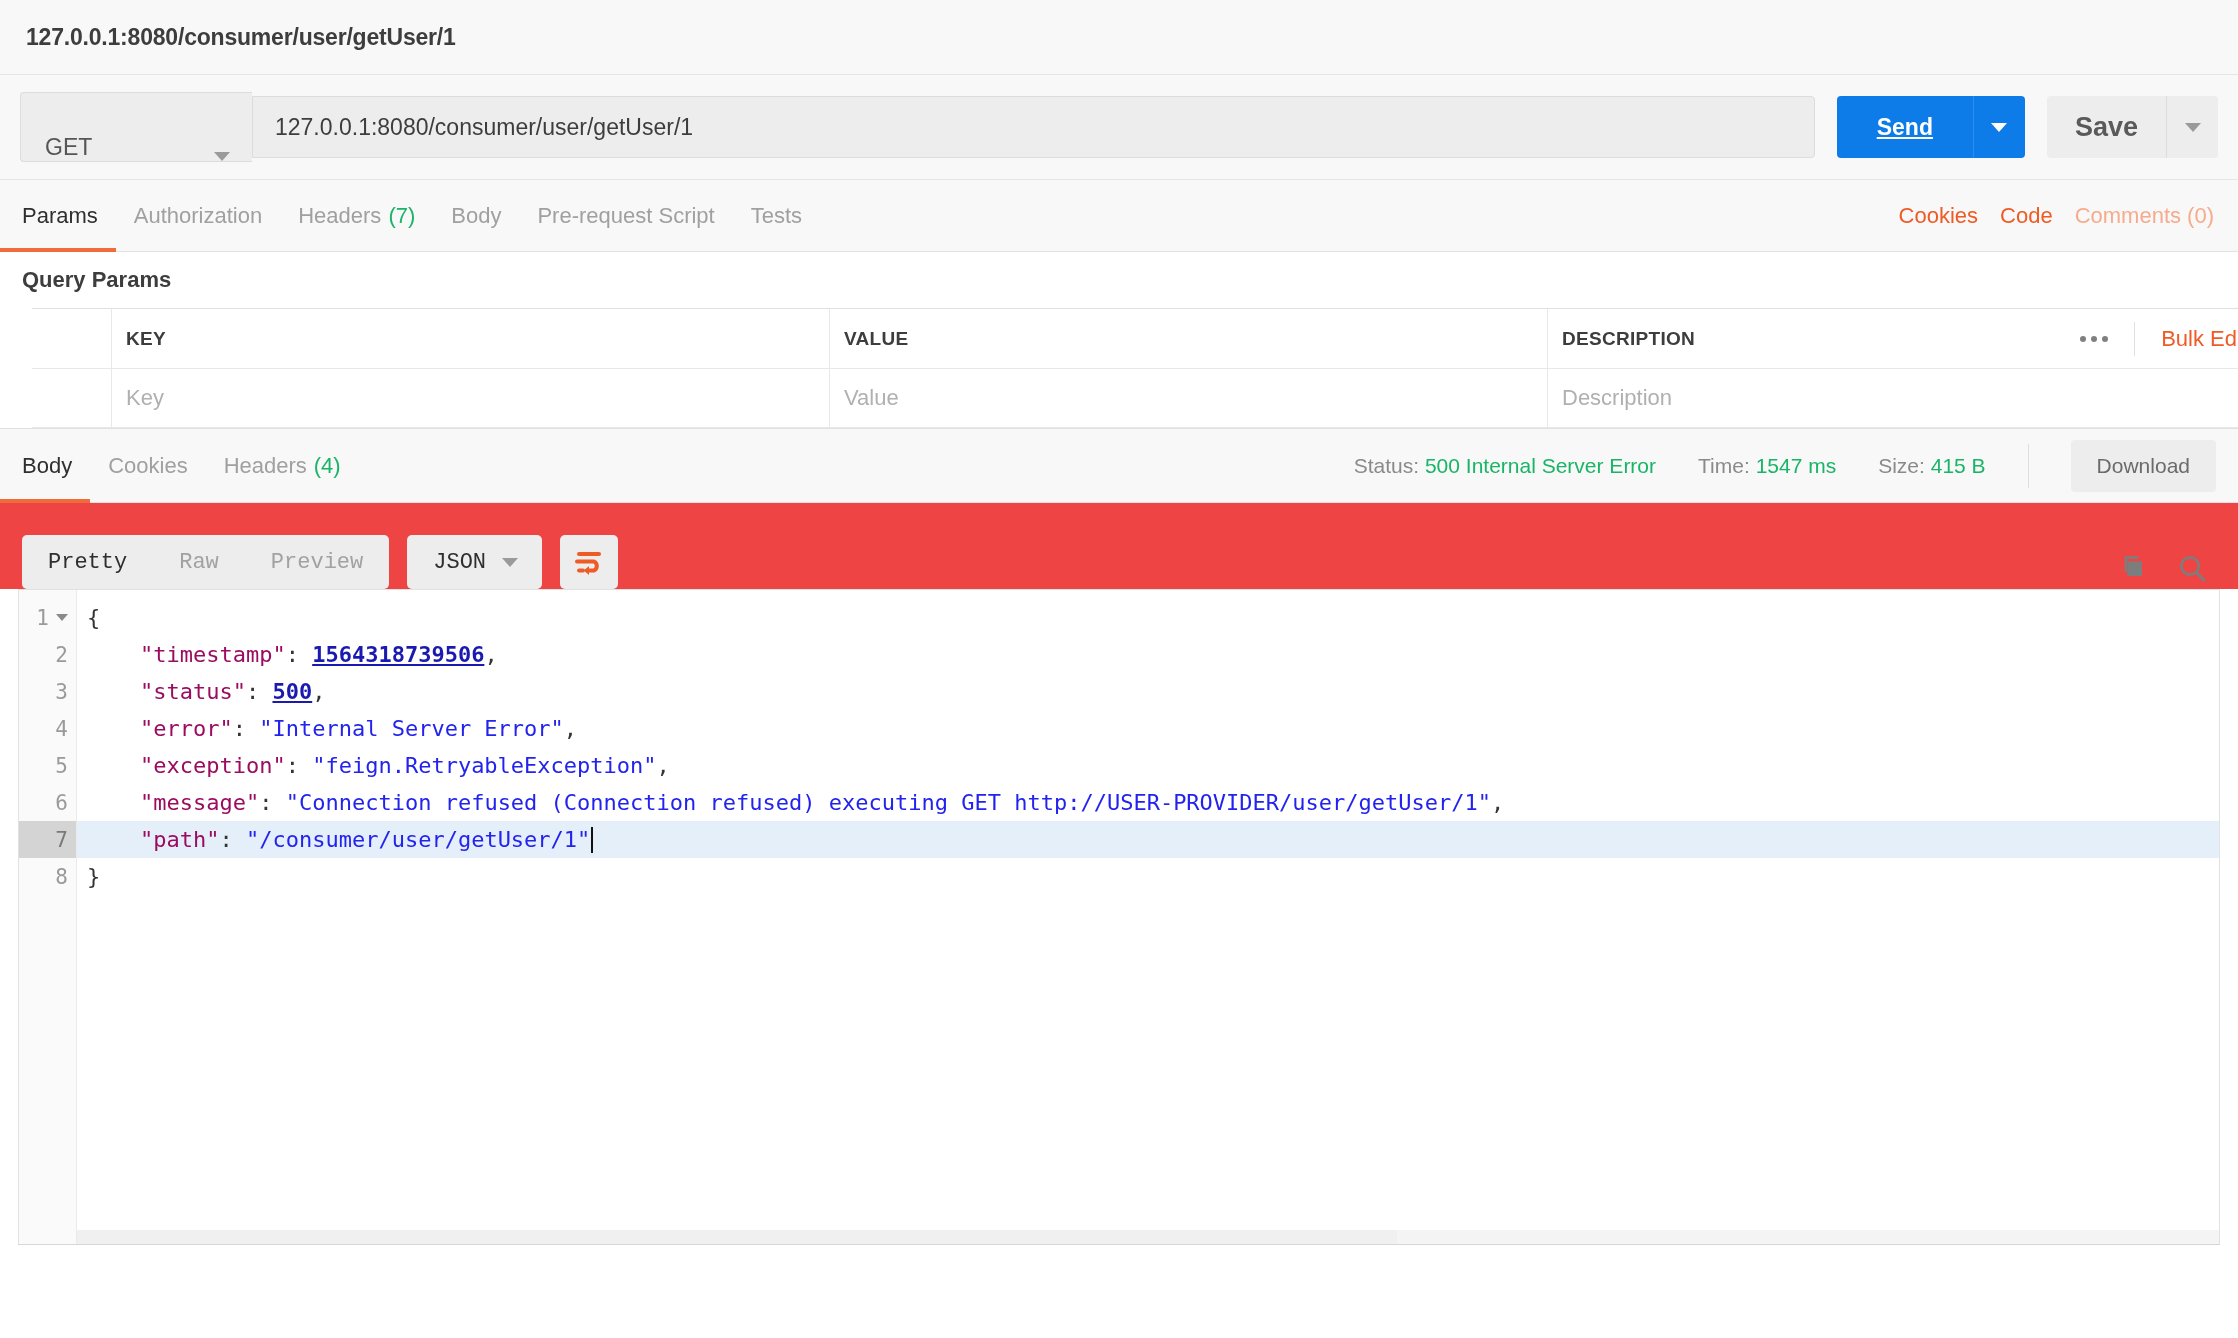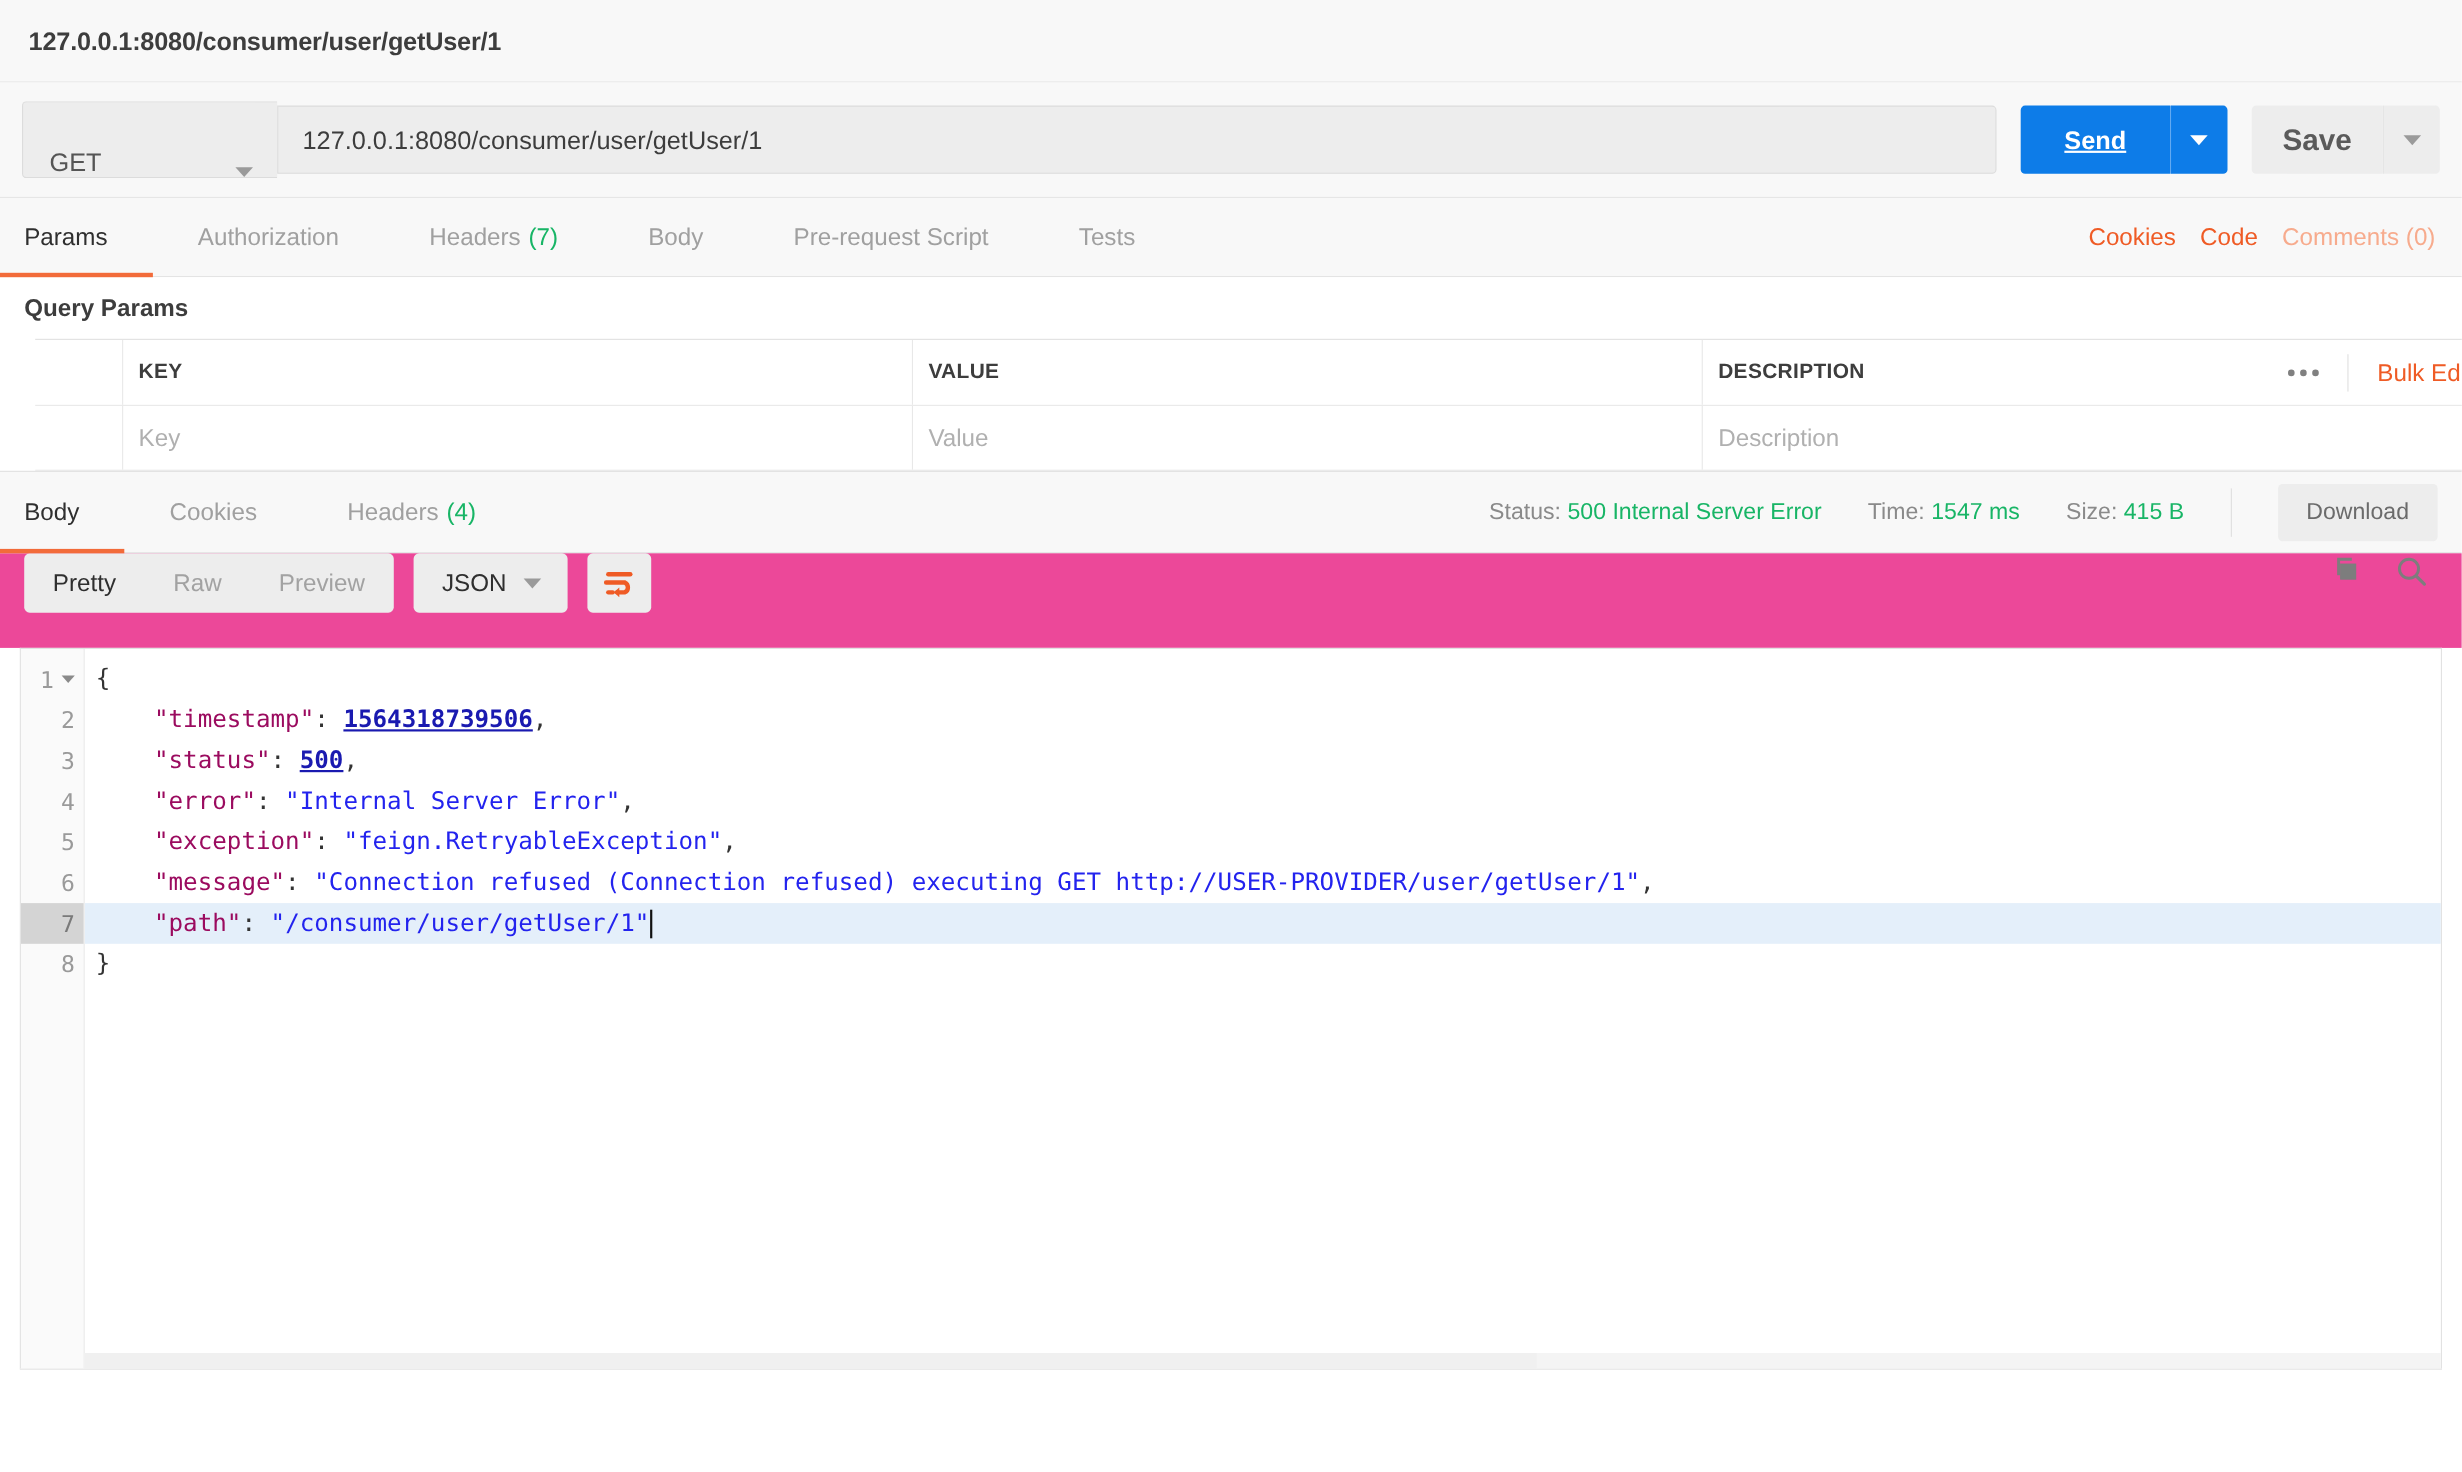--- a/index.html
+++ b/index.html
@@ -134,21 +134,21 @@
     height: 72px;
     background: #f8f8f8;
     border-bottom: 1px solid #e2e2e2;
     display: flex;
     align-items: stretch;
     padding: 0 24px 0 0;
   }
   .tabs-left { display: flex; align-items: stretch; }
   .rtab {
     display: flex; align-items: center;
-    padding: 0 41px;
+    padding: 0 18px;
     font-size: 22px;
     color: #a0a0a0;
     cursor: pointer;
     position: relative;
   }
   .rtab:first-child { padding-left: 22px; }
   .rtab.active { color: #2f2f2f; }
   .rtab.active::after {
     content: "";
     position: absolute;
@@ -232,24 +232,25 @@
     background: #ededed; color: #6b6b6b;
     font-size: 21px; height: 52px; padding: 0 26px;
     border: none; border-radius: 4px;
     display: flex; align-items: center; cursor: pointer;
     font-family: "Liberation Sans", sans-serif;
   }
 
   
   .body-toolbar {
     height: 86px;
-    background: #ec4899;
-    display: flex; align-items: flex-start;
+    background: #ef4444;
+    display: flex; align-items: flex-end;
     padding: 0 22px;
     gap: 18px;
+    font-family: Liberation Mono, monospace;
   }
   .seg {
     display: flex; background: #ededed; border-radius: 5px; height: 54px;
     align-items: stretch;
   }
   .seg .opt {
     display: flex; align-items: center; padding: 0 26px;
     font-size: 22px; color: #a2a2a2; cursor: pointer;
   }
   .seg .opt.active { color: #2f2f2f; }

